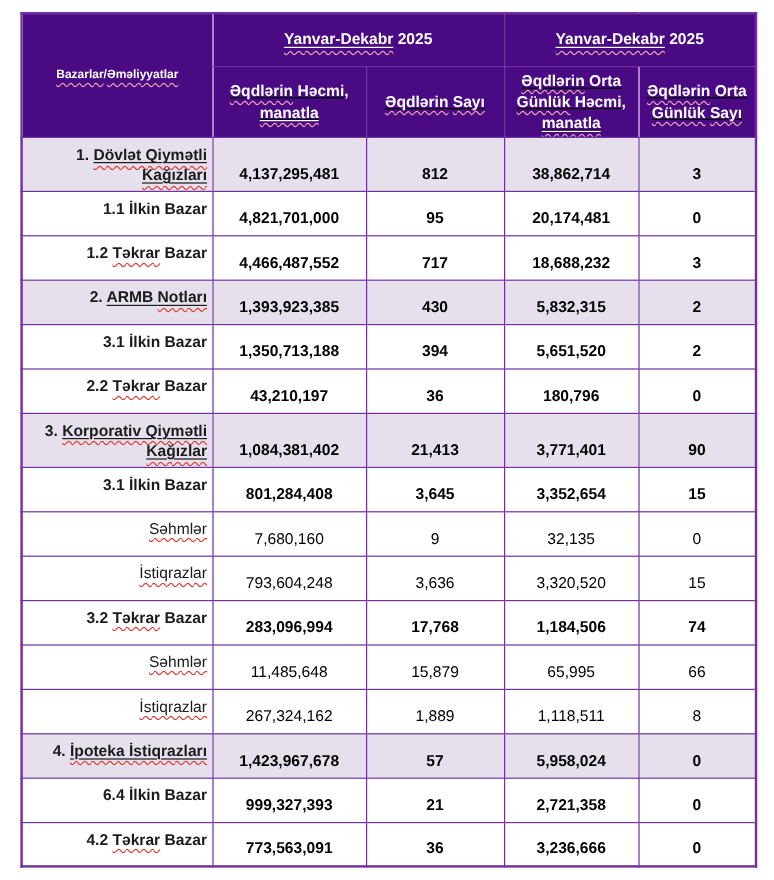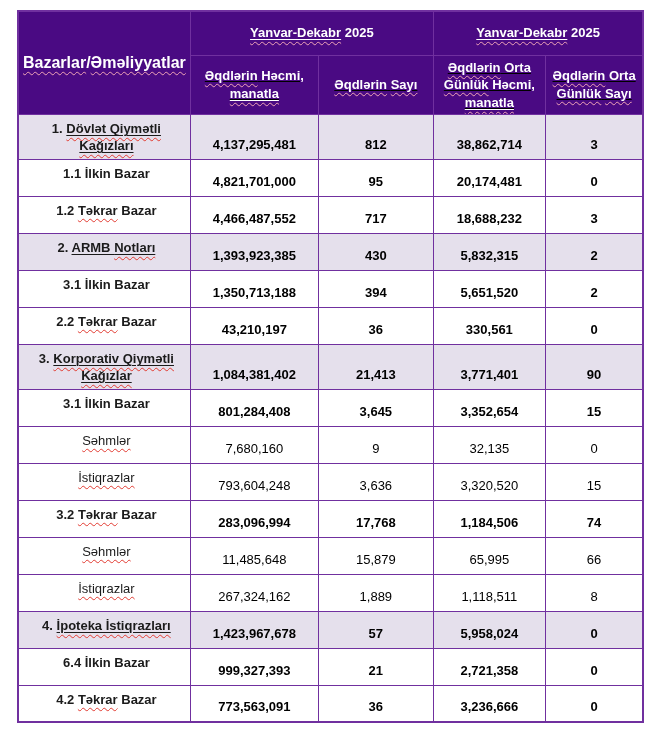--- a/index.html
+++ b/index.html
@@ -28,25 +28,25 @@
     background:#4a0a83;
     color:#ffffff;
     font-weight:700;
     text-align:center;
     vertical-align:middle;
     padding:3px 4px;
     line-height:1.35;
   }
   thead tr.group-row{height:44px;}
   thead tr.cols-row{height:58px;text-decoration:underline;}
-  th.corner{font-size:16px;white-space:nowrap;}
+  th.corner{font-size:10px;white-space:nowrap;}
   tbody tr{height:37px;}
   tbody tr.r-section{background:#e5e0ec;}
   tbody td.lbl{
-    text-align:center;
+    text-align:right;
     vertical-align:top;
     padding:6px 4px 4px 8px;
     font-weight:700;
     line-height:1.3;
   }
   tbody td.val{
     text-align:center;
     vertical-align:bottom;
     padding:2px 3px 7px 3px;
     font-weight:700;
@@ -129,21 +129,21 @@
           <td class="lbl">3.1 İlkin Bazar</td>
           <td class="val">1,350,713,188</td>
           <td class="val">394</td>
           <td class="val">5,651,520</td>
           <td class="val">2</td>
         </tr>
         <tr class="r-sub">
           <td class="lbl">2.2 <span class="sq">Təkrar</span> Bazar</td>
           <td class="val">43,210,197</td>
           <td class="val">36</td>
-          <td class="val">330,561</td>
+          <td class="val">180,796</td>
           <td class="val">0</td>
         </tr>
         <tr class="r-section">
           <td class="lbl">3. <span class="u"><span class="sq">Korporativ Qiymətli Kağızlar</span></span></td>
           <td class="val">1,084,381,402</td>
           <td class="val">21,413</td>
           <td class="val">3,771,401</td>
           <td class="val">90</td>
         </tr>
         <tr class="r-sub">

